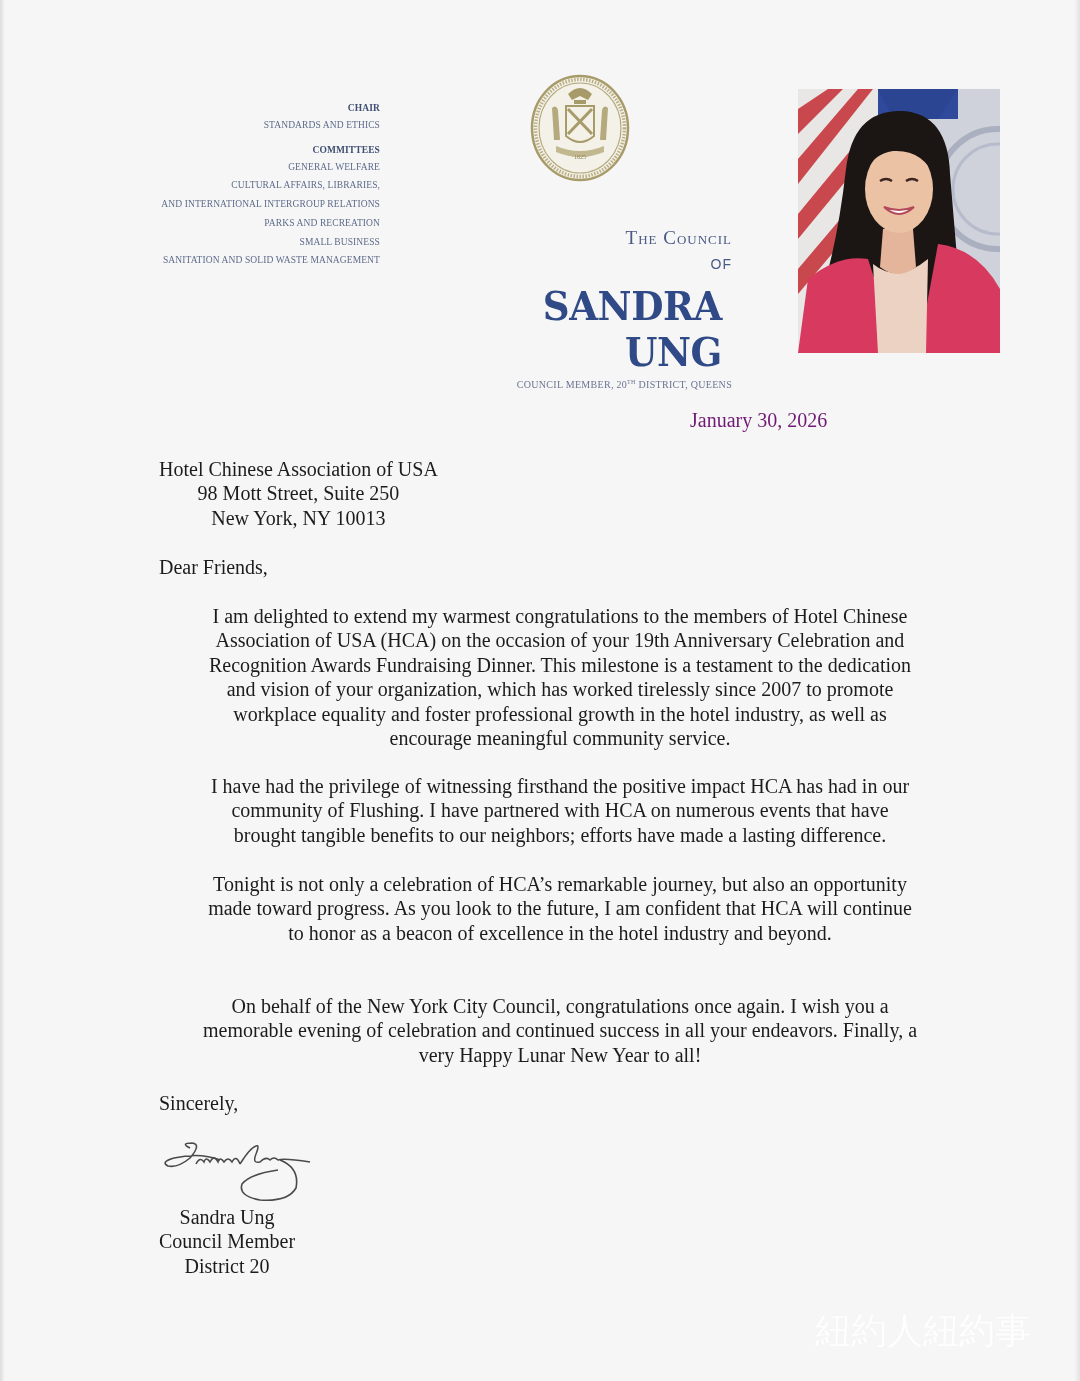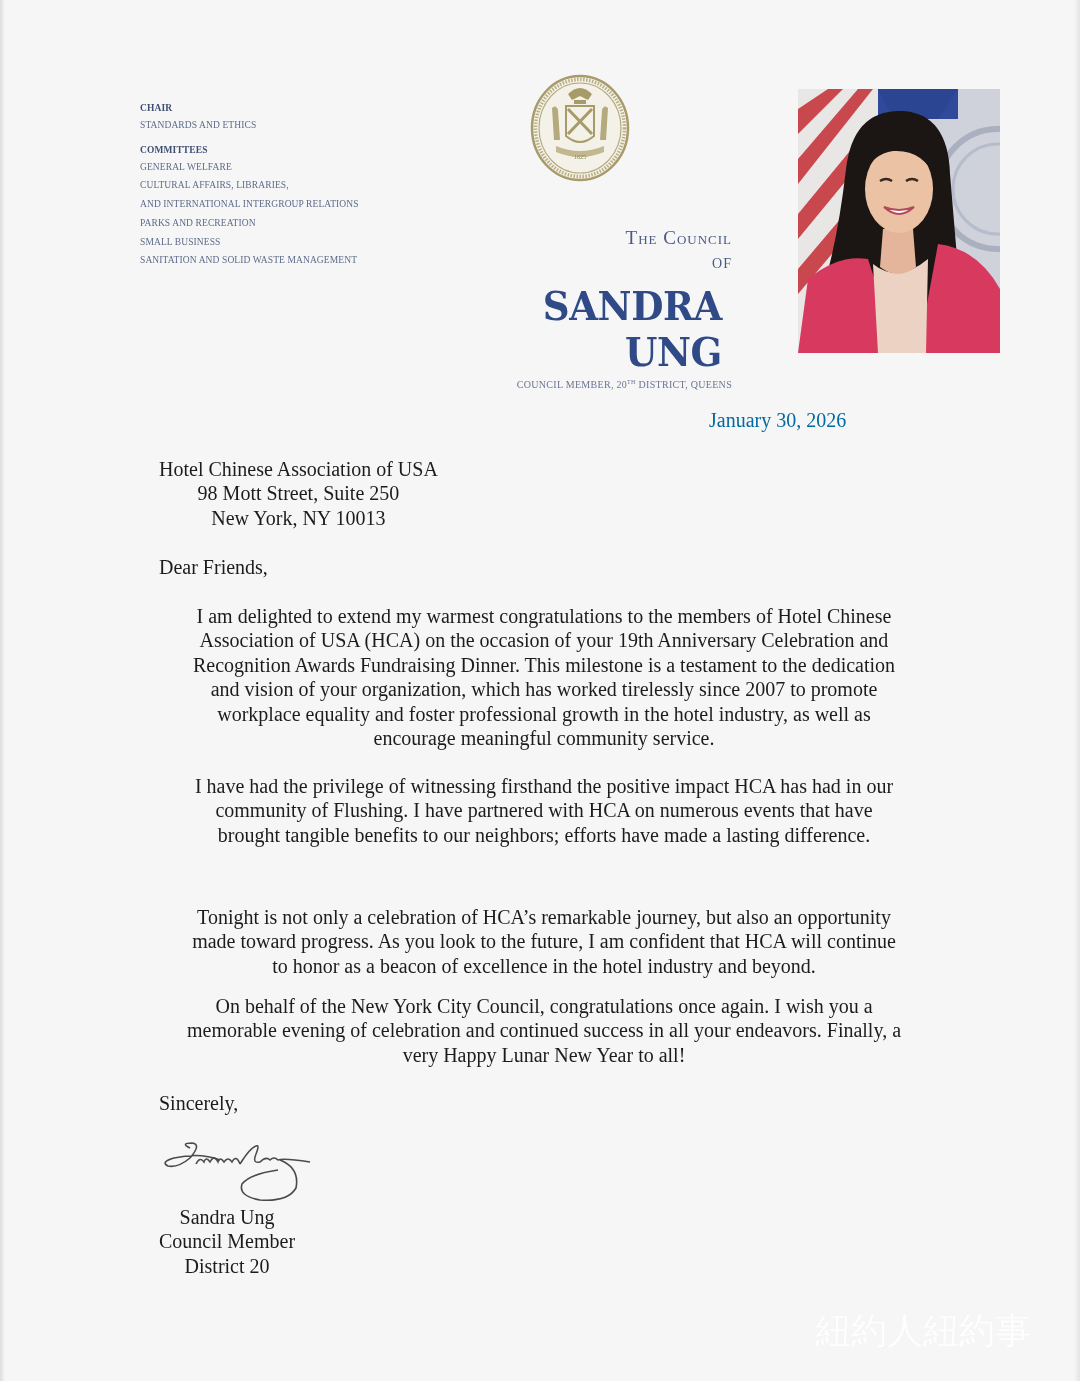--- a/index.html
+++ b/index.html
@@ -21,21 +21,21 @@
     .edge-right {
       position: absolute; right: 0; top: 0; bottom: 0; width: 6px;
       background: linear-gradient(to left, #e4e4e4, #f6f6f6);
     }
     
     .committees {
       position: absolute;
       left: 140px;
       top: 101px;
       width: 240px;
-      text-align: left;
+      text-align: right;
       color: #5d6b8a;
       font-family: "Liberation Serif", serif;
       font-size: 9.5px;
       letter-spacing: 0.1px;
     }
     .committees .heading {
       color: #3f4f72;
       font-weight: bold;
       font-size: 9.5px;
       line-height: 15px;
@@ -64,21 +64,21 @@
       color: #4a5a85;
     }
     .council-line {
       font-family: "Liberation Serif", serif;
       font-variant: small-caps;
       font-size: 19px;
       letter-spacing: 1px;
       line-height: 26px;
     }
     .council-of {
-      font-family: Liberation Serif, serif;
+      font-family: Liberation Sans, sans-serif;
       font-size: 14px;
       letter-spacing: 1px;
       line-height: 26px;
     }
     .member-name {
       font-family: "DejaVu Serif", serif;
       font-weight: bold;
       font-size: 40px;
       color: #2f4a86;
       line-height: 46px;
@@ -112,45 +112,45 @@
       left: 159px;
       top: 0;
       width: 770px;
       color: #1c1c1c;
       font-family: "Liberation Serif", serif;
       font-size: 20px;
       line-height: 24.4px;
     }
     .date {
       position: absolute;
-      left: 709px;
+      left: 690px;
       top: 409px;
       font-family: "Liberation Serif", serif;
       font-size: 20px;
-      color: #0369a1;
+      color: #701a75;
     }
     .recipient {
       position: absolute;
       top: 457px;
       left: 0;
     }
     .salutation {
       position: absolute;
       top: 555px;
       left: 0;
     }
     .para {
       position: absolute;
-      left: 0;
+      left: 16px;
       width: 770px;
       font-family: Liberation Serif, serif;
     }
     .p1 { top: 604px; }
     .p2 { top: 774px; }
-    .p3 { top: 872px; margin-top: 33px; }
+    .p3 { top: 872px; }
     .p4 { top: 994px; }
     .closing { position: absolute; top: 1091px; left: 0; }
     .signature {
       position: absolute;
       left: 160px;
       top: 1138px;
       width: 160px;
       height: 70px;
     }
     .signer {

